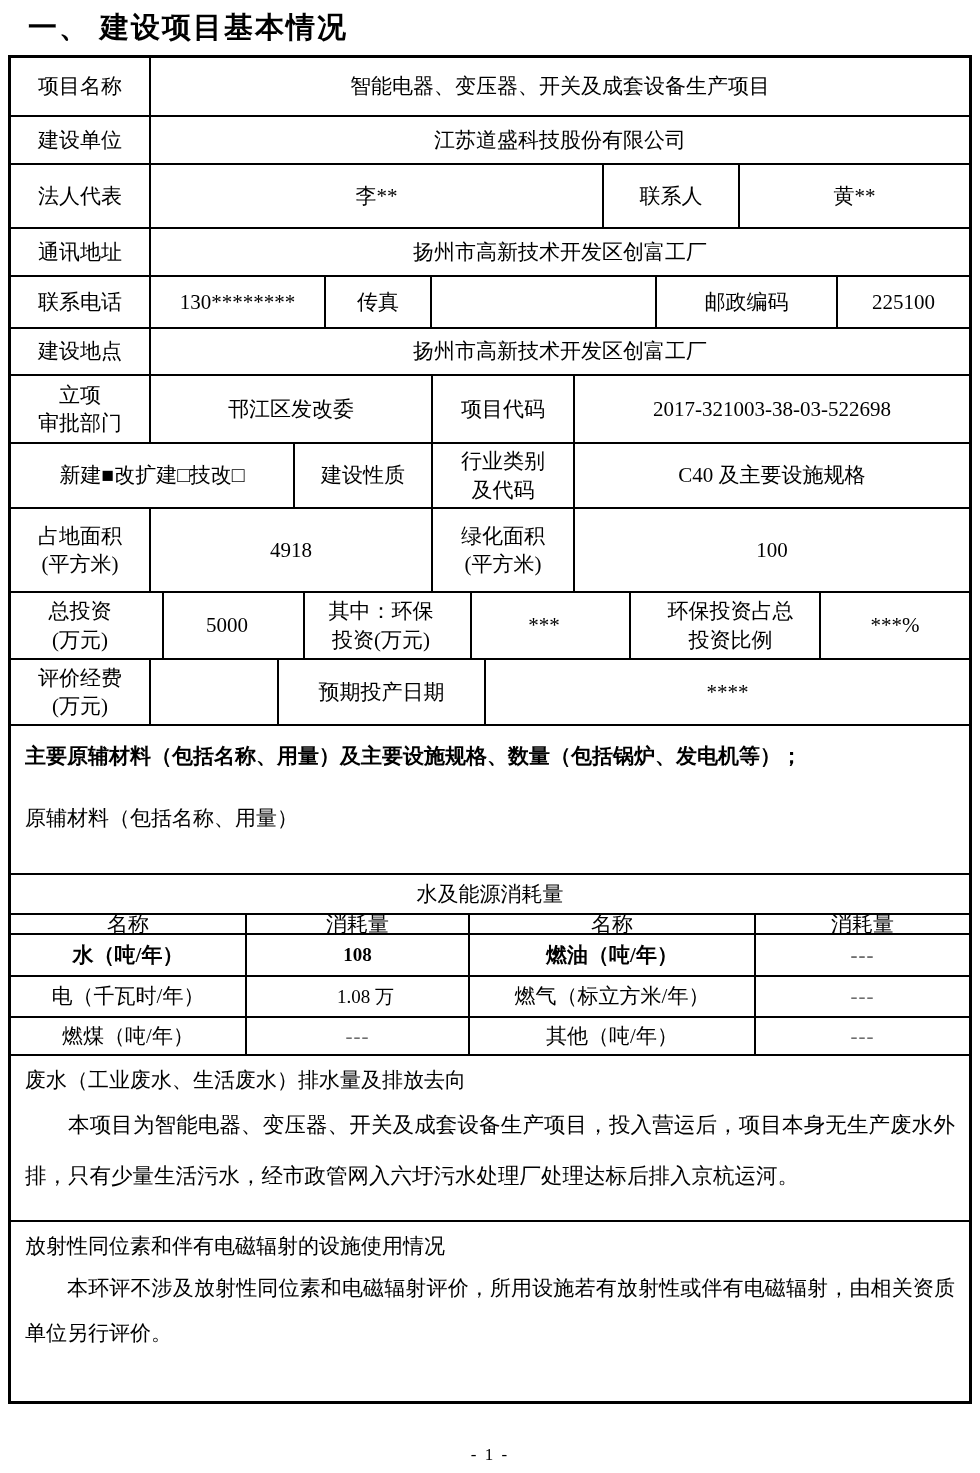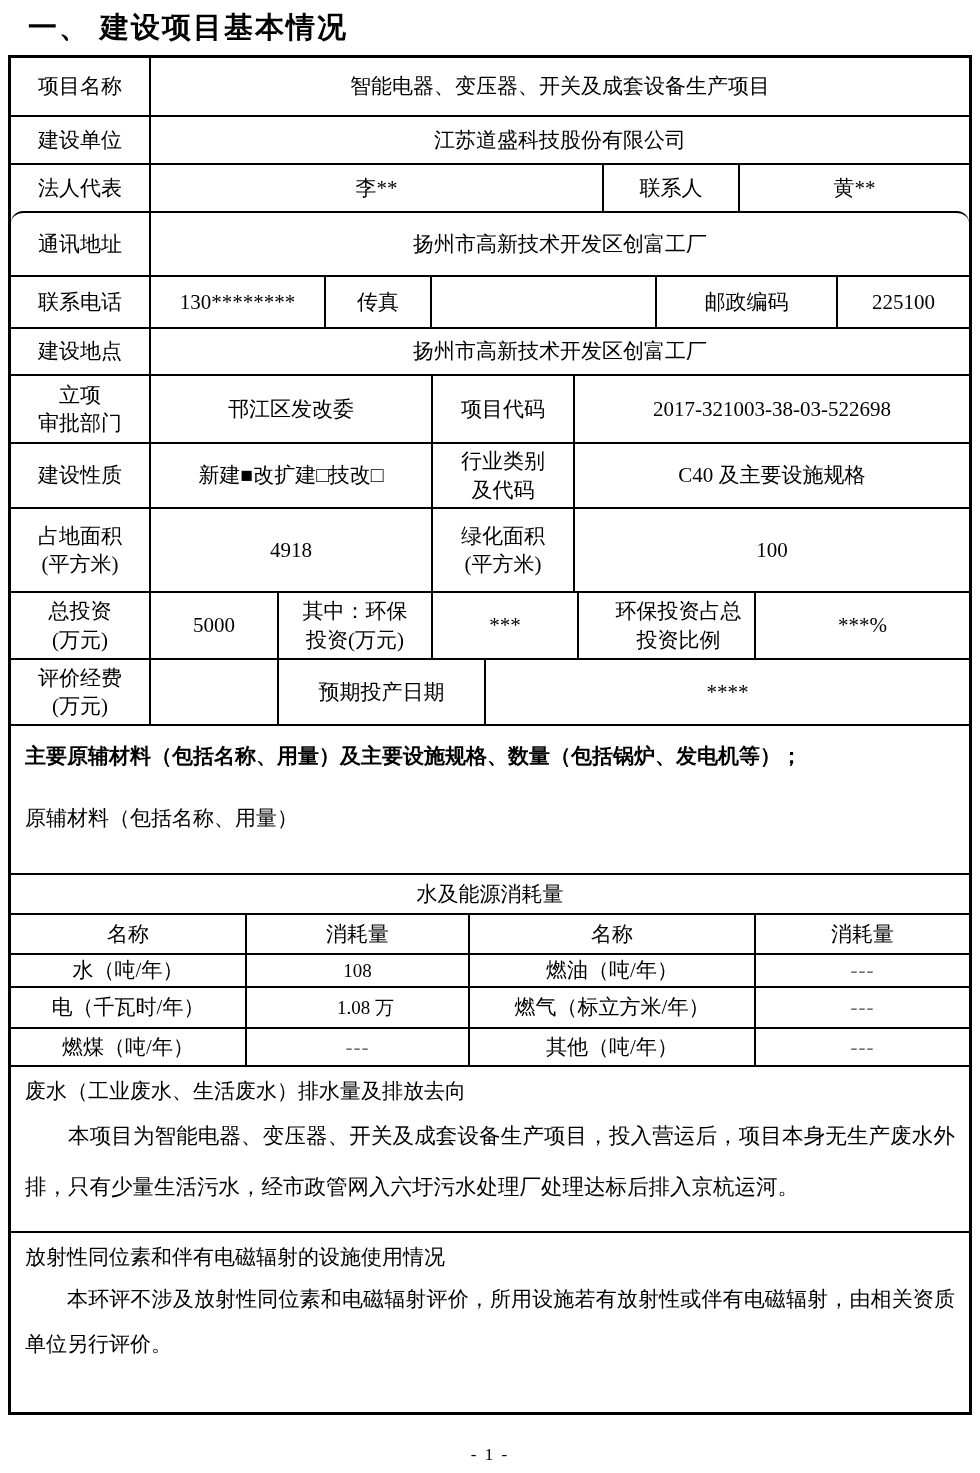--- a/index.html
+++ b/index.html
@@ -90,28 +90,28 @@
     <div class="row first" style="height:57px;">
       <div class="cell" style="flex:0 0 138px;">项目名称</div>
       <div class="cell grow">智能电器、变压器、开关及成套设备生产项目</div>
     </div>
 
     <div class="row" style="height:48px;">
       <div class="cell" style="flex:0 0 138px;">建设单位</div>
       <div class="cell grow">江苏道盛科技股份有限公司</div>
     </div>
 
-    <div class="row" style="height:48px;">
+    <div class="row" style="height:64px;">
       <div class="cell" style="flex:0 0 138px;">法人代表</div>
       <div class="cell" style="flex:0 0 453px;">李**</div>
       <div class="cell" style="flex:0 0 136px;">联系人</div>
       <div class="cell grow">黄**</div>
     </div>
 
-    <div class="row" style="height:64px;border-radius:12px;">
+    <div class="row" style="height:48px;">
       <div class="cell" style="flex:0 0 138px;">通讯地址</div>
       <div class="cell grow">扬州市高新技术开发区创富工厂</div>
     </div>
 
     <div class="row" style="height:52px;">
       <div class="cell" style="flex:0 0 138px;">联系电话</div>
       <div class="cell" style="flex:0 0 175px;">130********</div>
       <div class="cell" style="flex:0 0 106px;">传真</div>
       <div class="cell" style="flex:0 0 225px;"></div>
       <div class="cell" style="flex:0 0 181px;">邮政编码</div>
@@ -125,37 +125,37 @@
 
     <div class="row" style="height:68px;">
       <div class="cell" style="flex:0 0 138px;">立项
 审批部门</div>
       <div class="cell" style="flex:0 0 282px;">邗江区发改委</div>
       <div class="cell" style="flex:0 0 142px;">项目代码</div>
       <div class="cell grow">2017-321003-38-03-522698</div>
     </div>
 
     <div class="row" style="height:65px;">
+      <div class="cell" style="flex:0 0 282px;">新建■改扩建□技改□</div>
       <div class="cell" style="flex:0 0 138px;">建设性质</div>
-      <div class="cell" style="flex:0 0 282px;">新建■改扩建□技改□</div>
       <div class="cell" style="flex:0 0 142px;">行业类别
 及代码</div>
       <div class="cell grow">C40 及主要设施规格</div>
     </div>
 
     <div class="row" style="height:84px;">
       <div class="cell" style="flex:0 0 138px;">占地面积
 (平方米)</div>
       <div class="cell" style="flex:0 0 282px;">4918</div>
       <div class="cell" style="flex:0 0 142px;">绿化面积
 (平方米)</div>
       <div class="cell grow">100</div>
     </div>
 
-    <div class="row" style="height:67px;">
+    <div class="row" style="height:67px;gap:13px;">
       <div class="cell" style="flex:0 0 138px;">总投资
 (万元)</div>
       <div class="cell" style="flex:0 0 128px;">5000</div>
       <div class="cell" style="flex:0 0 154px;">其中：环保
 投资(万元)</div>
       <div class="cell" style="flex:0 0 146px;">***</div>
       <div class="cell" style="flex:0 0 177px;padding-left:28px;">环保投资占总
 投资比例</div>
       <div class="cell grow">***%</div>
     </div>
@@ -170,28 +170,28 @@
 
     <div class="row block" style="height:149px;">
       <div class="m-line1">主要原辅材料（包括名称、用量）及主要设施规格、数量（包括锅炉、发电机等）；</div>
       <div class="m-line2">原辅材料（包括名称、用量）</div>
     </div>
 
     <div class="row" style="height:40px;">
       <div class="cell grow">水及能源消耗量</div>
     </div>
 
-    <div class="row" style="height:40px;justify-content:flex-end;">
+    <div class="row" style="height:20px;justify-content:flex-end;">
       <div class="cell" style="flex:0 0 234px;">名称</div>
       <div class="cell" style="flex:0 0 223px;">消耗量</div>
       <div class="cell" style="flex:0 0 286px;">名称</div>
       <div class="cell grow">消耗量</div>
     </div>
 
-    <div class="row" style="height:33px;">
+    <div class="row" style="height:42px;font-weight:bold;">
       <div class="cell" style="flex:0 0 234px;">水（吨/年）</div>
       <div class="cell" style="flex:0 0 223px; font-size:19px;">108</div>
       <div class="cell" style="flex:0 0 286px;">燃油（吨/年）</div>
       <div class="cell grow dash">---</div>
     </div>
 
     <div class="row" style="height:41px;">
       <div class="cell" style="flex:0 0 234px;">电（千瓦时/年）</div>
       <div class="cell" style="flex:0 0 223px; font-size:19px;padding-left:20px;">1.08 万</div>
       <div class="cell" style="flex:0 0 286px;">燃气（标立方米/年）</div>

